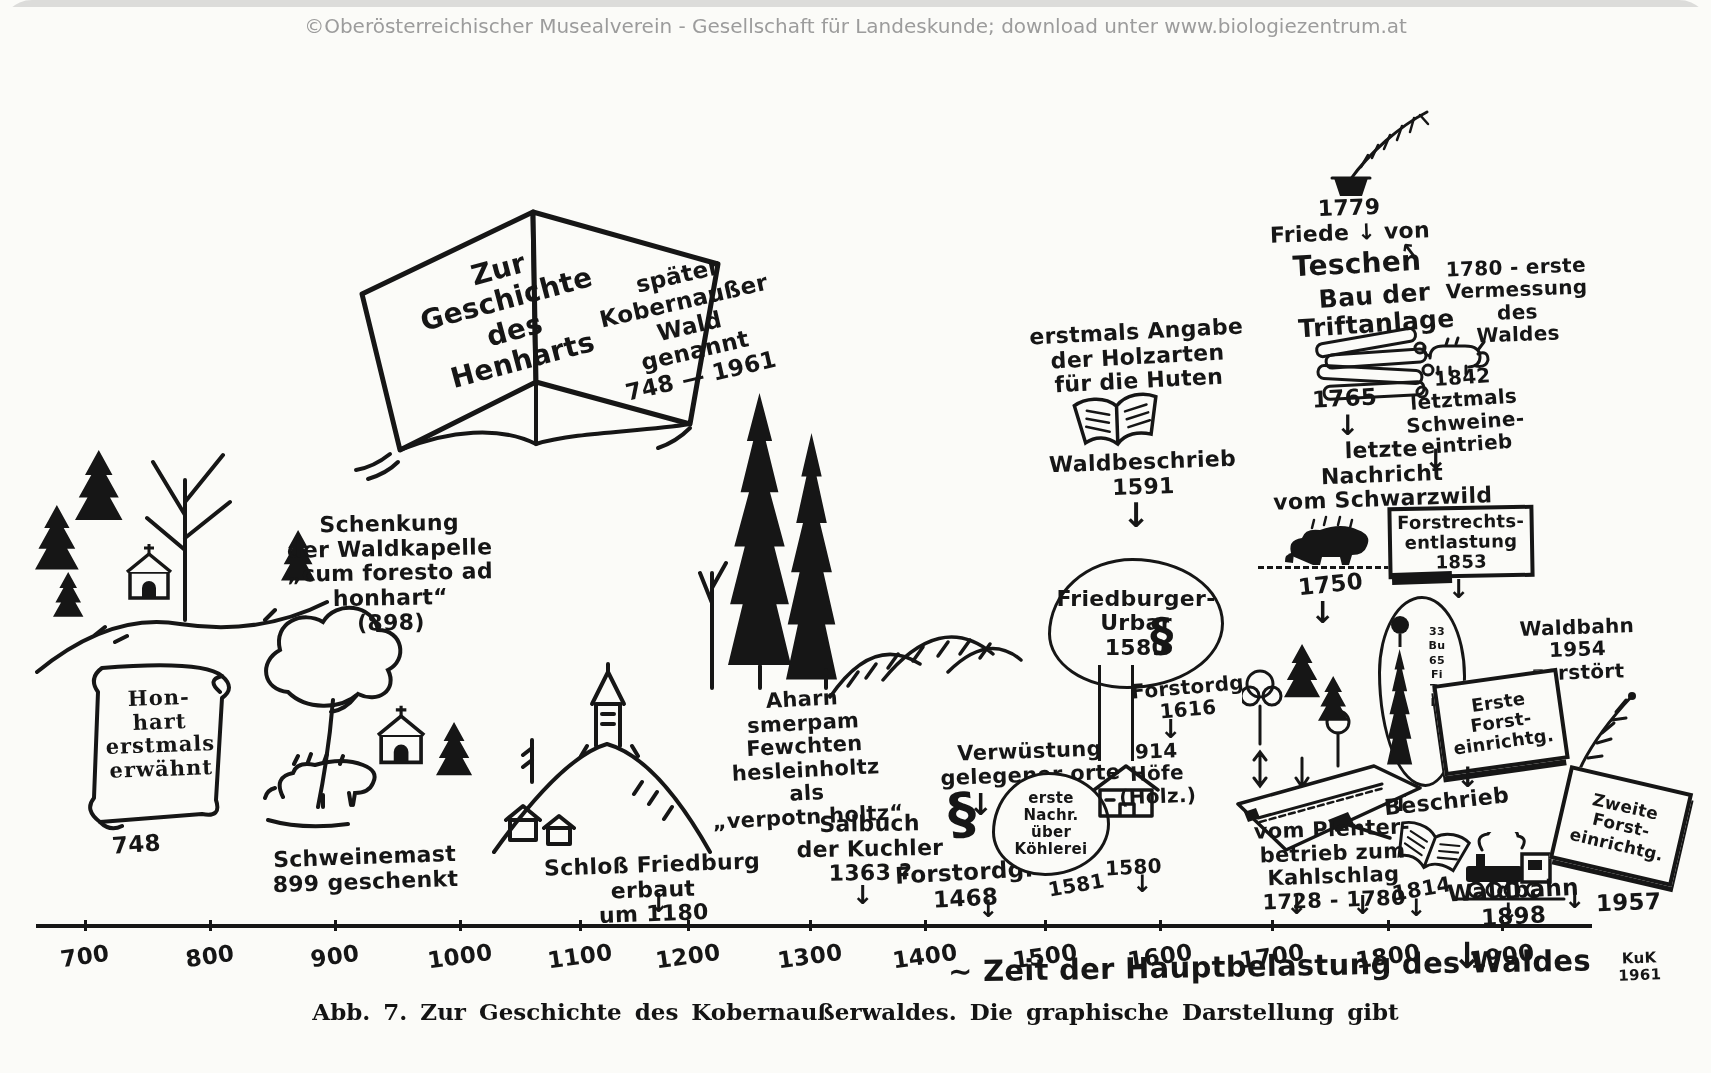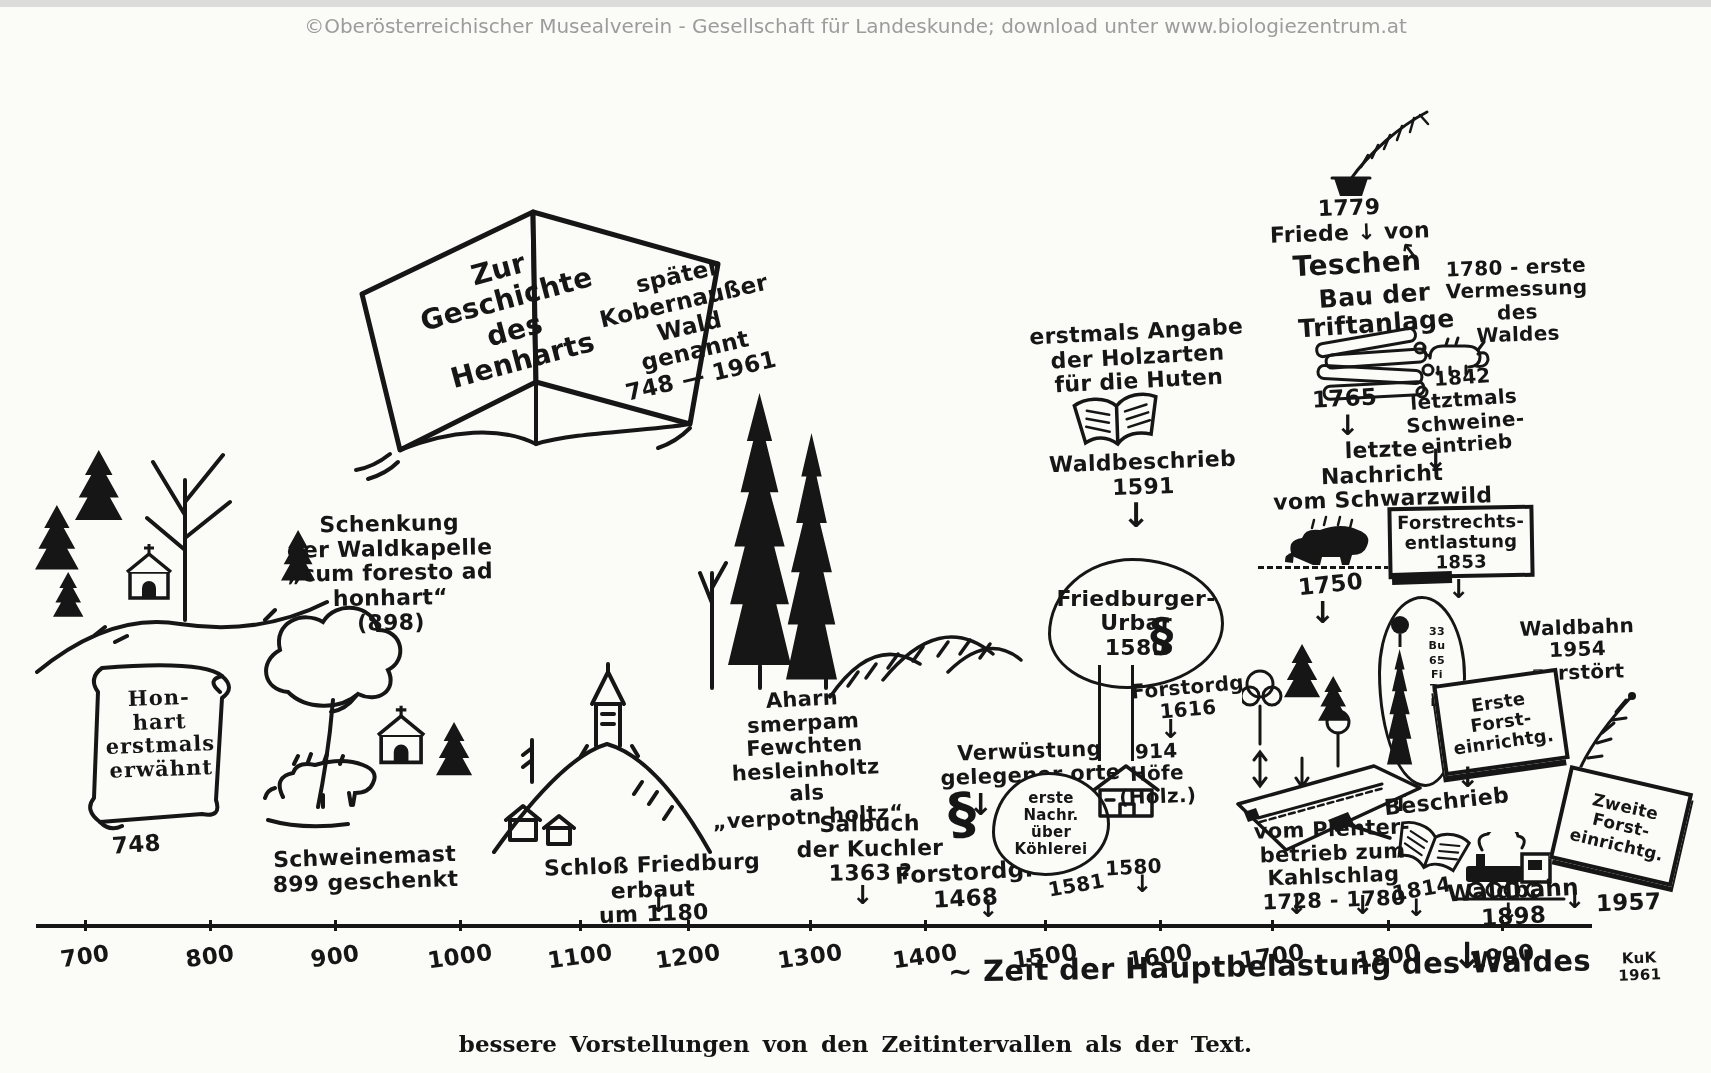--- a/index.html
+++ b/index.html
@@ -1,17 +1,17 @@
 <!DOCTYPE html>
 <html><head>
 <meta charset="utf-8">
 <style>
   html,body{margin:0;padding:0;background:#fbfbf8;}
   .page{position:relative;width:1711px;height:1073px;background:#fbfbf8;overflow:hidden;
-        font-family:"DejaVu Sans",sans-serif;color:#161616;}
+        font-family:"DejaVu Sans",sans-serif;color:#161616;border-radius:32px;}
   .topband{position:absolute;top:0;left:0;right:0;height:7px;background:#dcdcda;}
   .hw{position:absolute;white-space:pre-line;text-align:center;font-weight:700;
       line-height:1.12;letter-spacing:.3px;color:#161616;font-family:"DejaVu Sans",sans-serif;}
   .gothic{font-family:"DejaVu Serif",serif;letter-spacing:1px;}
   .serif{font-family:"DejaVu Serif",serif;}
   .arr{position:absolute;font-weight:700;color:#161616;line-height:1;font-family:"DejaVu Sans",sans-serif;}
   .cloudbox{position:absolute;border:3.5px solid #161616;background:#fbfbf8;display:flex;
       align-items:center;justify-content:center;border-radius:48% 52% 55% 45%/58% 50% 50% 42%;}
   .bookbox{position:absolute;border:4px solid #161616;background:#fbfbf8;display:flex;
       align-items:center;justify-content:center;}
@@ -390,14 +390,14 @@
   <div class="hw" style="left:1010px;top:944px;width:70px;font-size:23px;transform:rotate(-8deg)">1500</div>
   <div class="hw" style="left:1125px;top:944px;width:70px;font-size:23px;transform:rotate(-8deg)">1600</div>
   <div class="hw" style="left:1237px;top:944px;width:70px;font-size:23px;transform:rotate(-8deg)">1700</div>
   <div class="hw" style="left:1353px;top:944px;width:70px;font-size:23px;transform:rotate(-8deg)">1800</div>
   <div class="hw" style="left:1467px;top:944px;width:70px;font-size:23px;transform:rotate(-8deg)">1900</div>
   <div class="hw" style="left:948px;top:950px;font-size:29px;white-space:nowrap;transform:rotate(-1deg)">~ Zeit der Hauptbelastung des Waldes</div>
   <span class="arr" style="left:1452px;top:938px;font-size:36px">↓</span>
 
   <div class="hw" style="left:1618px;top:950px;font-size:15px;transform:rotate(-2deg);line-height:1.15">KuK
 1961</div>
-  <div class="cap" style="top:1030px">bessere Vorstellungen von den Zeitintervallen als der Text.</div>
+  <div class="cap" style="top:998px">Abb. 7. Zur Geschichte des Kobernaußerwaldes. Die graphische Darstellung gibt</div>
 </div>
 
 </body></html>

